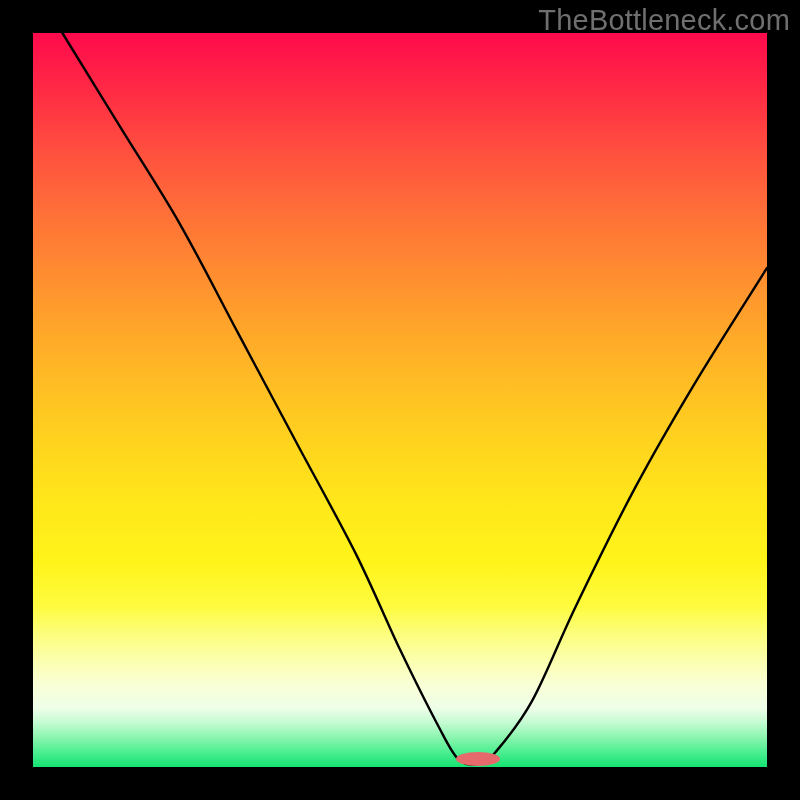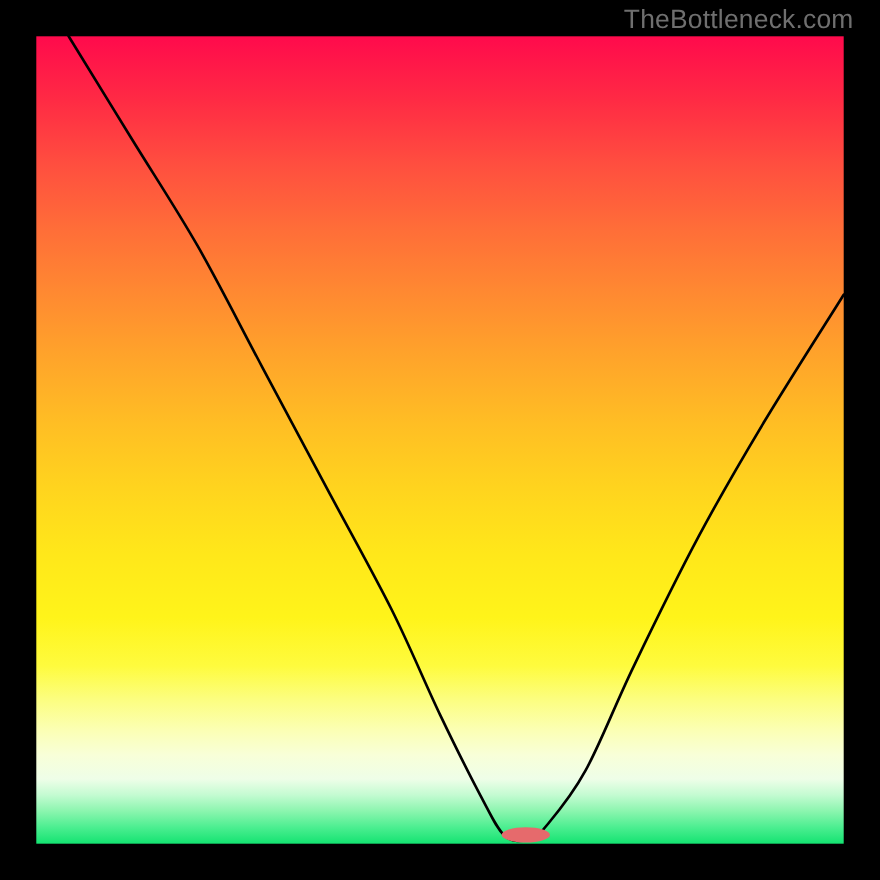--- a/index.html
+++ b/index.html
@@ -13,23 +13,23 @@
   }
   .frame {
     position: relative;
     width: 800px;
     height: 800px;
     background: #000;
   }
   .watermark {
     position: absolute;
     top: 4px;
-    right: 24px;
+    right: 10px;
     color: #6f6f6f;
-    font-size: 24px;
+    font-size: 29px;
     font-weight: 400;
     letter-spacing: 0.2px;
   }
   .plot-area {
     position: absolute;
     left: 33px;
     top: 33px;
     width: 734px;
     height: 734px;
     background: linear-gradient(to bottom,

